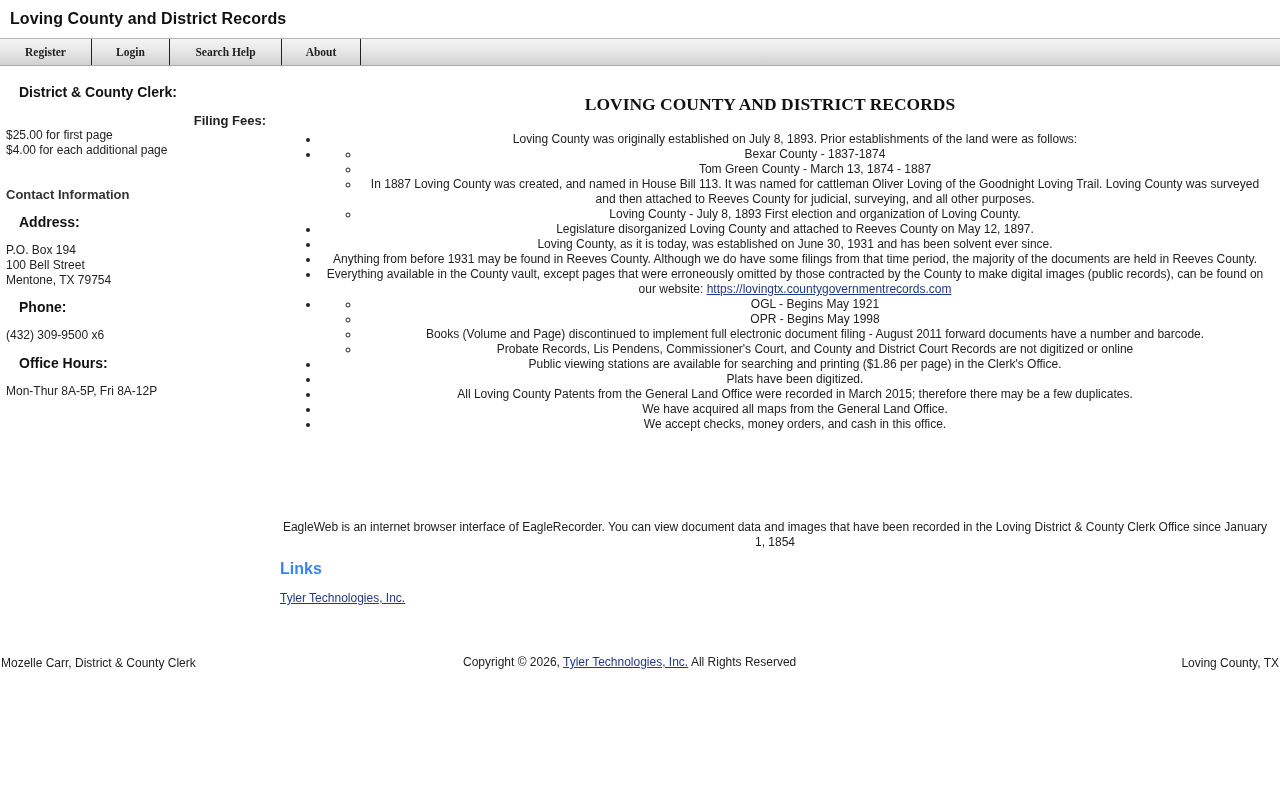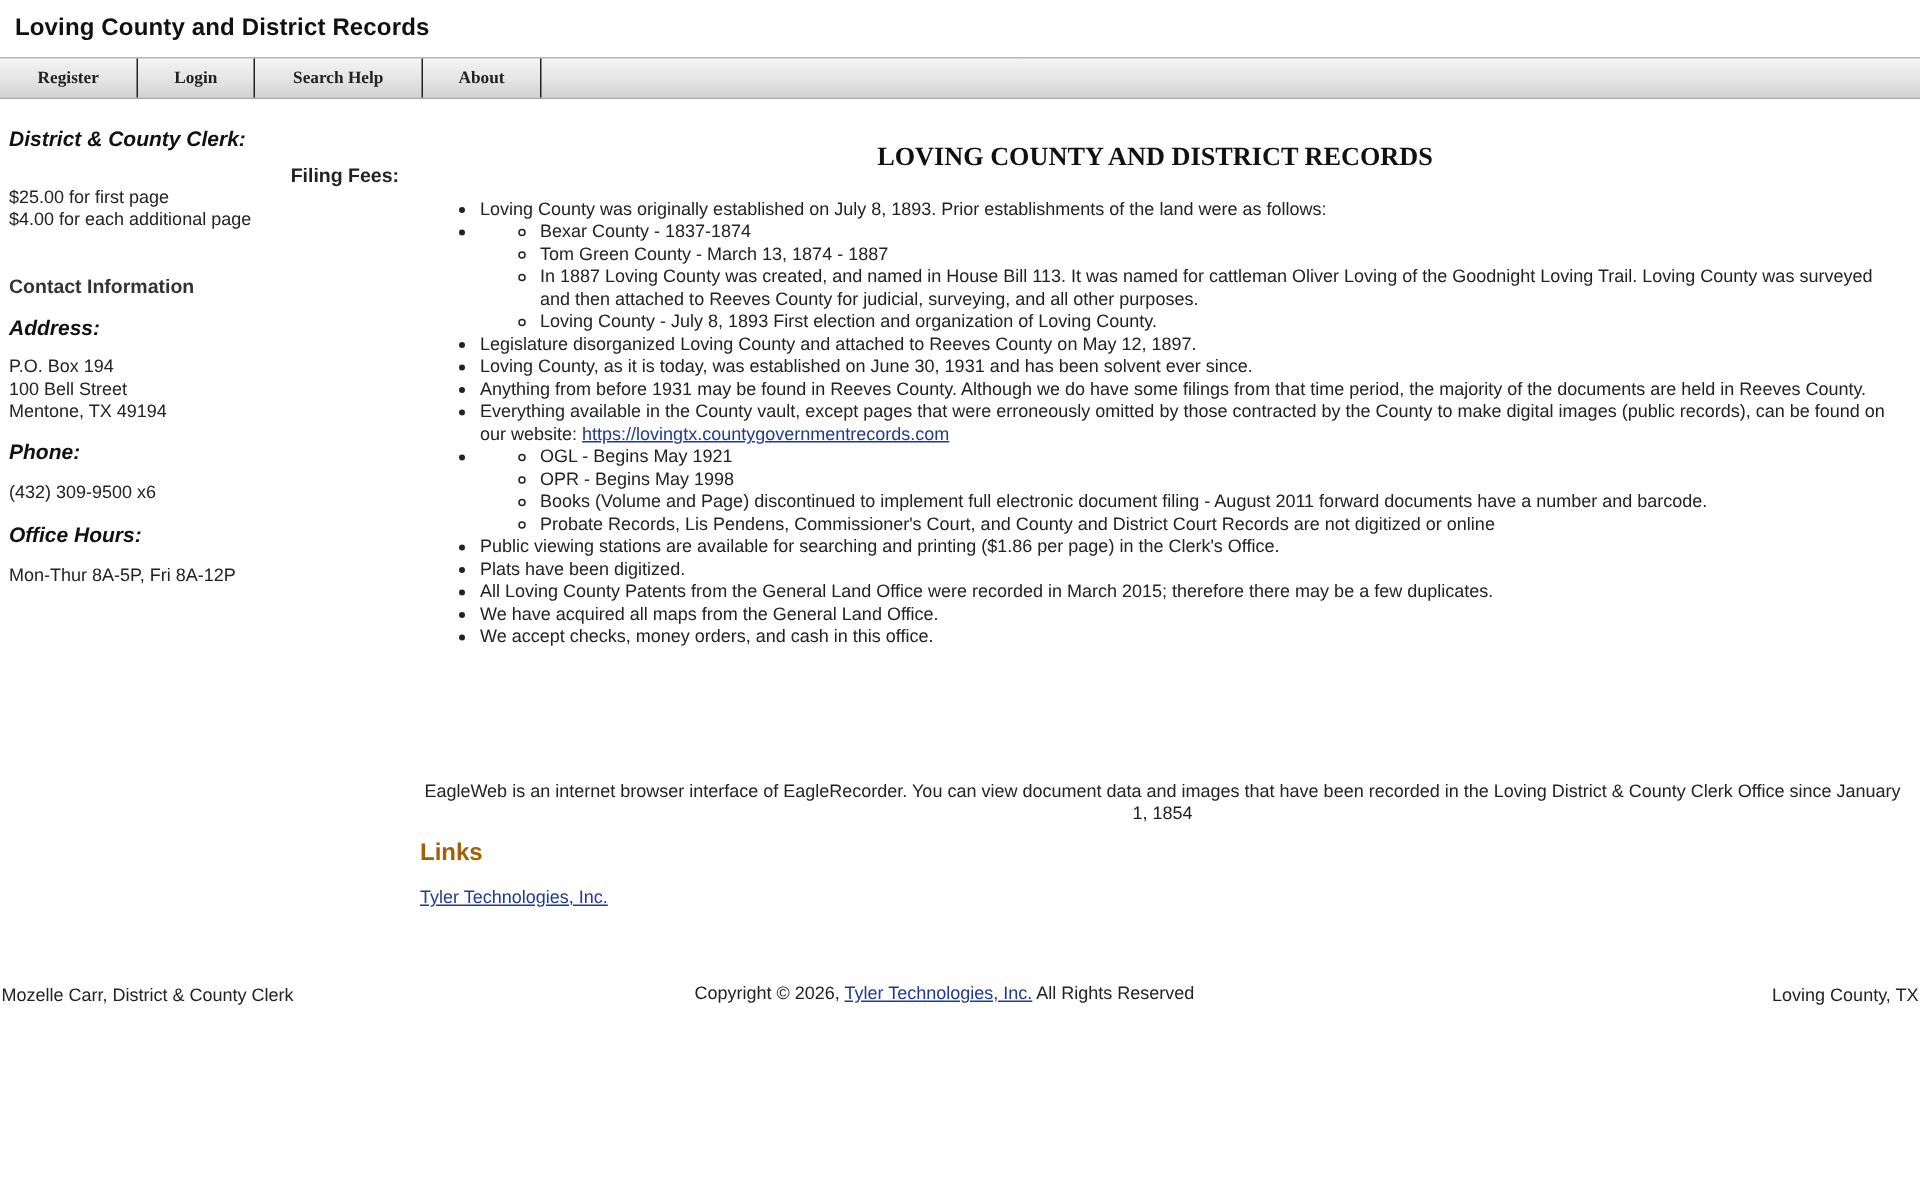--- a/index.html
+++ b/index.html
@@ -30,38 +30,38 @@
       display: flex; align-items: center; justify-content: center;
       font-size: 11.5px; font-weight: bold; color: #222;
       border-right: 1.5px solid #222;
       cursor: pointer;
       font-family: Liberation Serif, serif;
     }
     #sidebar {
       position: absolute; top: 84px; left: 6px; width: 260px;
       font-size: 12px; color: #222;
     }
-    .sb-h { font-weight: bold; font-size: 14px; color: #111; margin: 0; font-style: italic; }
+    .sb-h { font-weight: bold; font-size: 14px; color: #111; margin: 13px; }
     .sb-txt { font-size: 12px; line-height: 15px; }
     #main {
       position: absolute; top: 94px; left: 280px; width: 990px;
     }
     #main-title {
       font-family: "Liberation Serif", serif;
       font-size: 17.5px; font-weight: bold; color: #111;
       text-align: center; margin: 0; padding-left: 0;
       width: 980px;
     }
     ul.outer { margin: 0; padding: 0 0 0 40px; list-style: disc; font-size: 12px; line-height: 15px; }
-    ul.outer > li { margin: 0; }
+    ul.outer > li { margin: 0; text-align: center; }
     ul.inner { margin: 0; padding: 0 0 0 40px; list-style: circle; }
     li.nest { list-style: disc; }
     a.link { color: #1f3a8a; text-decoration: underline; cursor: pointer; }
     #about-text { position: absolute; top: 520px; left: 280px; width: 990px; font-size: 12px; line-height: 15px; text-align: center; }
-    #links-heading { position: absolute; top: 560px; left: 280px; font-size: 16px; font-weight: bold; color: #a16207; margin: 0; }
+    #links-heading { position: absolute; top: 560px; left: 280px; font-size: 16px; font-weight: bold; color: #3b82f6; margin: 0; }
     #links-list { position: absolute; top: 591px; left: 280px; font-size: 12px; }
     #footer { position: absolute; top: 655px; left: 0; width: 1280px; height: 20px; font-size: 12px; }
     #footer-left { position: absolute; left: 1px; top: 1px; }
     #footer-center { position: absolute; left: 463px; top: 0; }
     #footer-right { position: absolute; right: 1px; top: 1px; }
   </style>
 </head>
 <body>
 
 <div id="site-header">
@@ -80,21 +80,21 @@
   <div style="margin-top:9px;">
     <div class="sb-txt" style="font-weight:bold; font-size:13px;text-align:right;">Filing Fees:</div>
     <div class="sb-txt">$25.00 for first page</div>
     <div class="sb-txt">$4.00 for each additional page</div>
   </div>
   <div style="margin-top:29px; font-size:13px; font-weight:bold; color:#333;">Contact Information</div>
   <p class="sb-h" style="margin-top:12px;">Address:</p>
   <div style="margin-top:11px;">
     <div class="sb-txt">P.O. Box 194</div>
     <div class="sb-txt">100 Bell Street</div>
-    <div class="sb-txt">Mentone, TX 49194</div>
+    <div class="sb-txt">Mentone, TX 79754</div>
   </div>
   <p class="sb-h" style="margin-top:11px;">Phone:</p>
   <div class="sb-txt" style="margin-top:12px;">(432) 309-9500 x6</div>
   <p class="sb-h" style="margin-top:12px;">Office Hours:</p>
   <div class="sb-txt" style="margin-top:12px;">Mon-Thur 8A-5P, Fri 8A-12P</div>
 </aside>
 
 <main id="main">
   <h2 id="main-title">LOVING COUNTY AND DISTRICT RECORDS</h2>
   <ul class="outer" style="margin-top:17px;">

